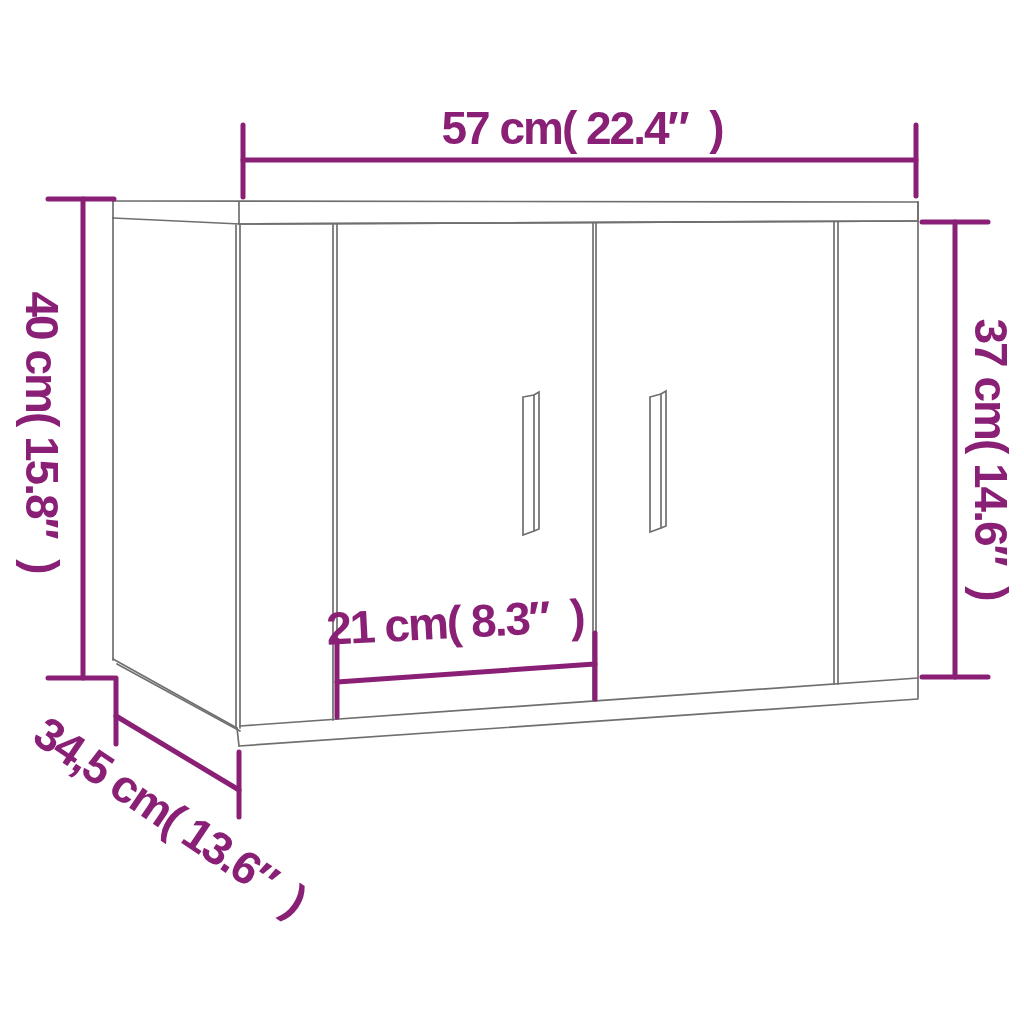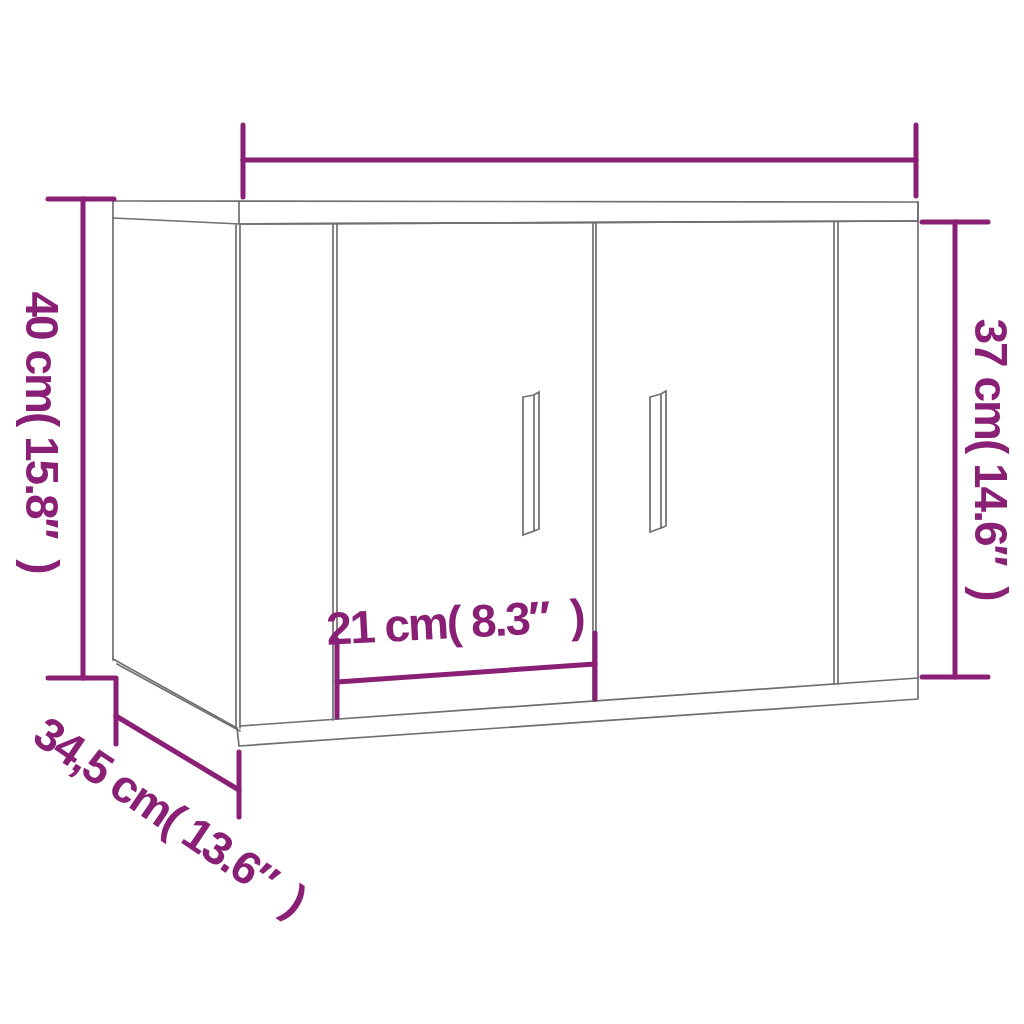--- a/index.html
+++ b/index.html
@@ -122,20 +122,21 @@
       </g>
 
       <g>
         <path d="M116,678 L116,744"></path>
         <path d="M239,752 L239,817"></path>
         <path d="M116,716 L239,790"></path>
       </g>
     </g>
   </svg>
 
+  <div class="dim-label" style="left:382px; top:103px;">57 cm( 22.4″  )</div>
 
   <div class="dim-label rot90" style="left:-158px; top:407px;">40 cm( 15.8″  )</div>
 
   <div class="dim-label rot90" style="left:791px; top:434px;">37 cm( 14.6″  )</div>
 
   <div class="dim-label rotm3" style="left:255px; top:597px;">21 cm( 8.3″  )</div>
 
   <div class="dim-label rot34" style="left:-30px; top:791px;">34,5 cm( 13.6″  )</div>
 
 </div>

